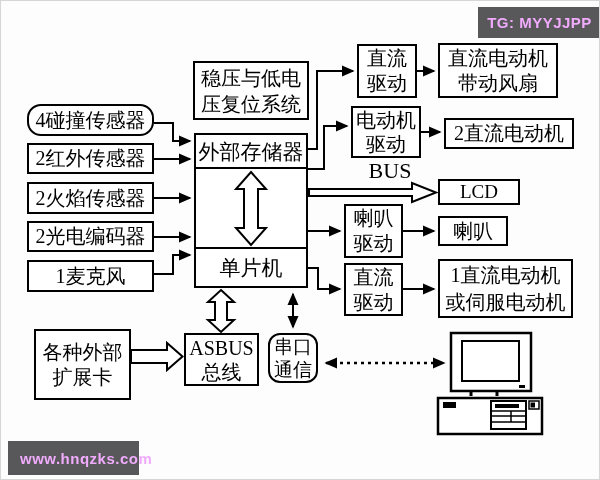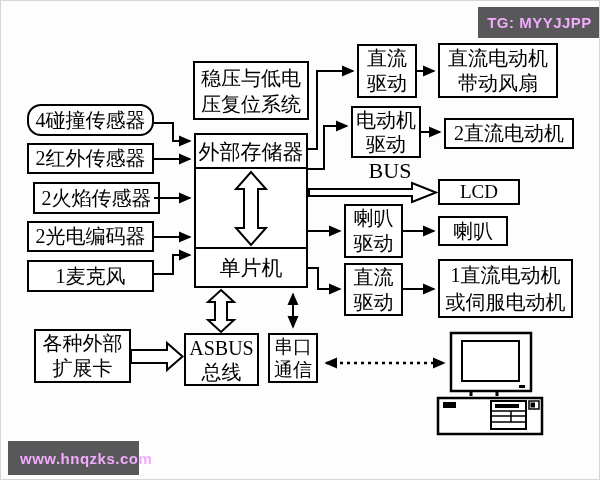--- a/index.html
+++ b/index.html
@@ -22,21 +22,21 @@
   }
   .lbl{position:absolute;color:#000;z-index:2;white-space:pre-line;text-align:center;}
 </style>
 </head>
 <body>
 
 <div id="stage">
 
   <div class="box" style="left:26px;top:103px;width:127px;height:32px;font-size:20px;border-radius:14px;">4碰撞传感器</div>
   <div class="box" style="left:26px;top:142px;width:127px;height:31px;font-size:20px;">2红外传感器</div>
-  <div class="box" style="left:32px;top:181px;width:127px;height:32px;font-size:20px;">2火焰传感器</div>
+  <div class="box" style="left:26px;top:181px;width:127px;height:32px;font-size:20px;">2火焰传感器</div>
   <div class="box" style="left:26px;top:220px;width:127px;height:31px;font-size:20px;">2光电编码器</div>
   <div class="box" style="left:26px;top:259px;width:127px;height:32px;font-size:20px;">1麦克风</div>
 
   <div class="box" style="left:192px;top:60px;width:116px;height:59px;font-size:20px;line-height:26px;">稳压与低电
 压复位系统</div>
 
   <div class="box" style="left:193px;top:132px;width:114px;height:155px;"></div>
   <div class="divider" style="left:195px;top:166px;width:110px;"></div>
   <div class="divider" style="left:195px;top:246px;width:110px;"></div>
   <div class="lbl" style="left:195px;top:136px;width:110px;height:30px;font-size:21px;line-height:30px;">外部存储器</div>
@@ -54,25 +54,25 @@
 驱动</div>
 
   <div class="box" style="left:437px;top:42px;width:120px;height:55px;font-size:20px;line-height:25px;">直流电动机
 带动风扇</div>
   <div class="box" style="left:443px;top:117px;width:130px;height:31px;font-size:20px;">2直流电动机</div>
   <div class="box" style="left:437px;top:178px;width:82px;height:26px;font-size:19px;">LCD</div>
   <div class="box" style="left:437px;top:215px;width:70px;height:30px;font-size:20px;">喇叭</div>
   <div class="box" style="left:437px;top:258px;width:135px;height:59px;font-size:20px;line-height:27px;">1直流电动机
 或伺服电动机</div>
 
-  <div class="box" style="left:33px;top:328px;width:97px;height:54px;font-size:20px;line-height:25px;">各种外部
+  <div class="box" style="left:33px;top:328px;width:97px;height:71px;font-size:20px;line-height:25px;">各种外部
 扩展卡</div>
   <div class="box" style="left:183px;top:332px;width:75px;height:53px;font-size:20px;line-height:24px;">ASBUS
 总线</div>
-  <div class="box" style="left:267px;top:332px;width:50px;height:50px;font-size:19px;line-height:23px;">串口
+  <div class="box" style="left:267px;top:332px;width:50px;height:50px;font-size:19px;line-height:23px;border-radius:12px;">串口
 通信</div>
 
   <svg id="connector-layer" width="600" height="480" viewBox="0 0 600 480">
     <defs>
       <marker id="ah" viewBox="0 0 12 12" refX="10.5" refY="6" markerWidth="13" markerHeight="13" markerUnits="userSpaceOnUse" orient="auto-start-reverse">
         <path d="M0 0.8 L12 6 L0 11.2 Z" fill="#000"></path>
       </marker>
     </defs>
 
     <path d="M153 122 H172 V140 H189" fill="none" stroke="#000" stroke-width="2" marker-end="url(#ah)"></path>

